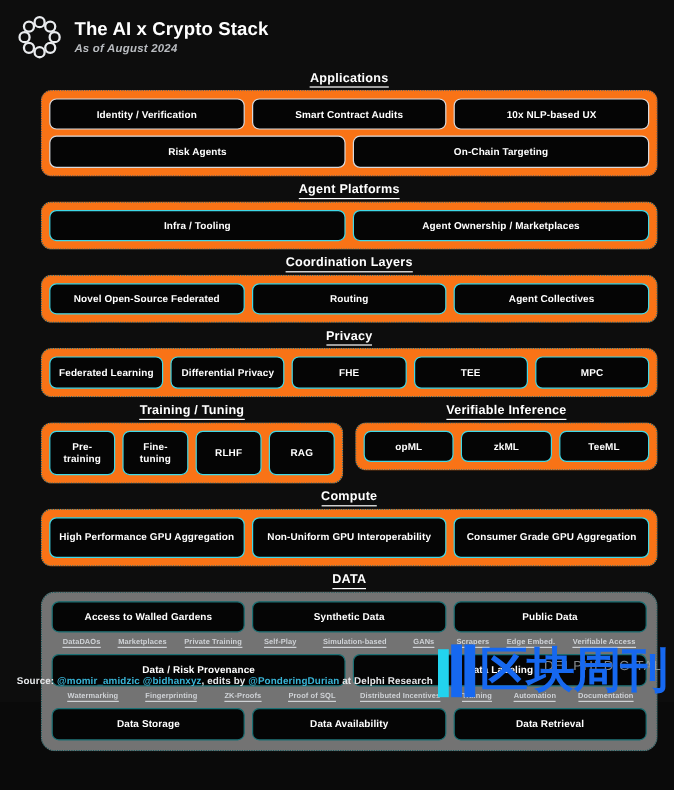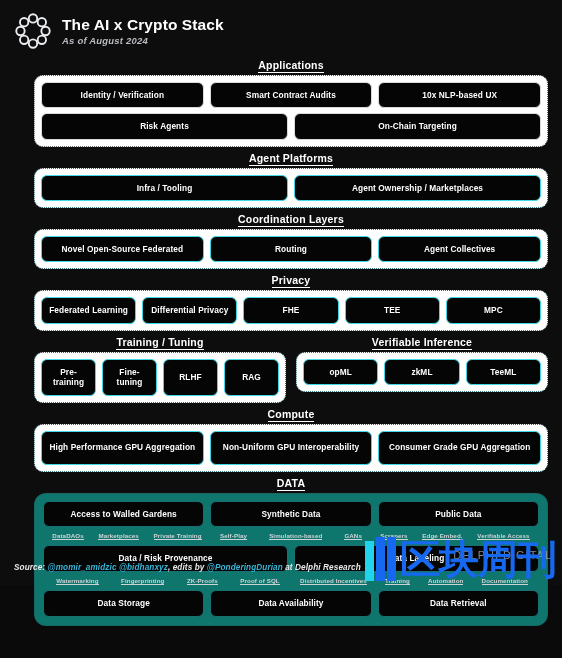--- a/index.html
+++ b/index.html
@@ -52,27 +52,27 @@
     letter-spacing: .2px;
     margin: 5px 0 4px;
   }
   .sec-title span {
     border-bottom: 1.2px solid #ffffff;
     padding-bottom: 1px;
   }
   .panel {
     border: 1.4px dotted #5d6267;
     border-radius: 9px;
-    background: #ffffff;
+    background: #f97316;
     padding: 6px;
   }
   .panel.cyan { border-color: #2f6f7a; }
   .panel.teal-solid {
     border: 1.4px dotted #1d5c5f;
-    background: #0f766e;
+    background: #737373;
     border-radius: 12px;
     padding: 7px 8px 8px;
   }
   .row { display: flex; gap: 6px; }
   .row + .row { margin-top: 5px; }
 
   .cell {
     flex: 1;
     border-radius: 6px;
     background: #050505;
@@ -118,21 +118,20 @@
   }
 
   
   .footer {
     position: absolute;
     left: 14px;
     bottom: 13px;
     color: #e7e9eb;
     font-size: 8.2px;
     font-weight: bold;
-    font-style: italic;
     letter-spacing: .1px;
     white-space: nowrap;
   }
   .footer .handle { color: #39b6d8; }
 
   
   .watermark {
     position: absolute;
     right: 6px;
     bottom: 4px;

